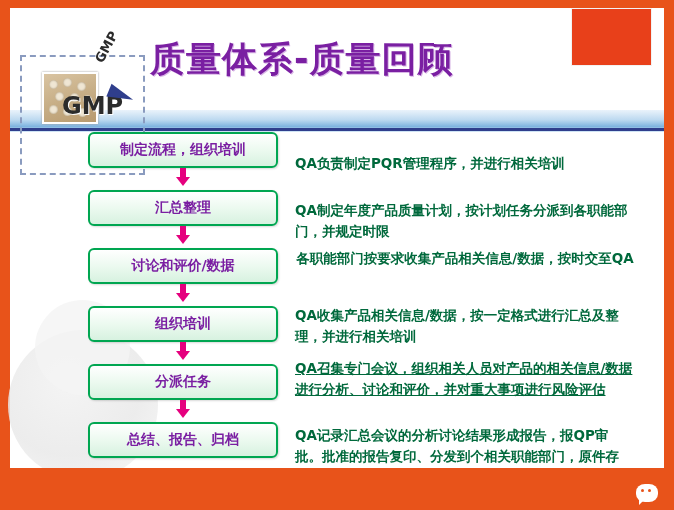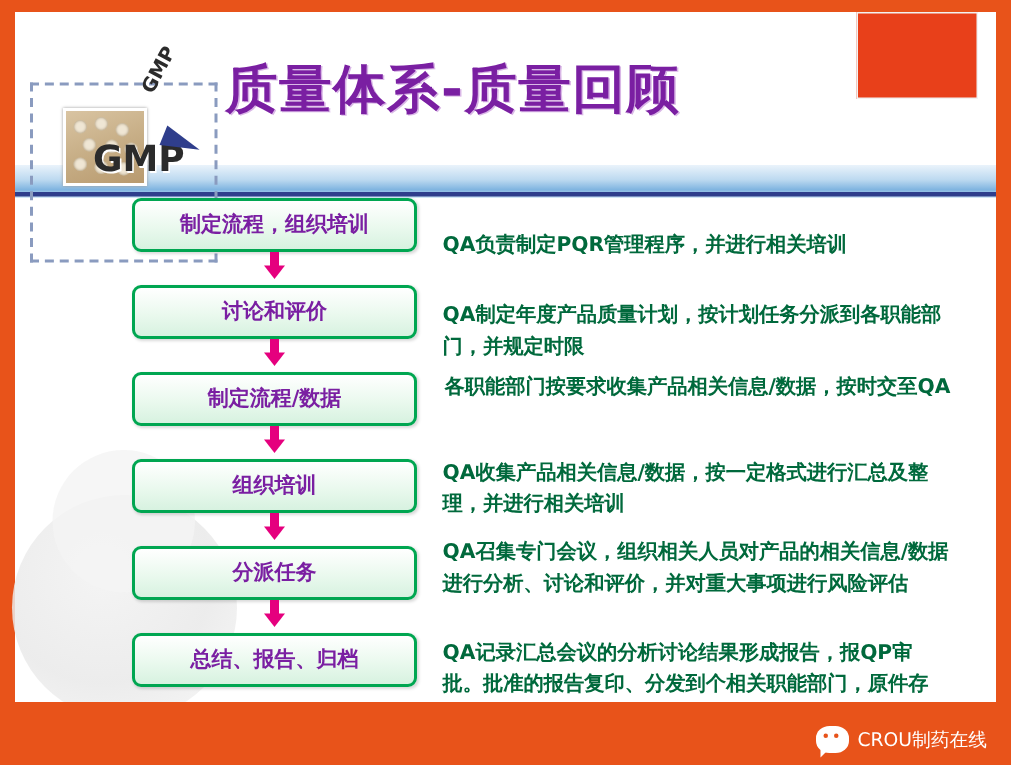--- a/index.html
+++ b/index.html
@@ -241,21 +241,21 @@
     font-weight: bold;
     font-size: 13.5px;
     line-height: 21px;
     color: #00693c;
     width: 340px;
   }
   .d0 { top: 23px; }
   .d1 { top: 70px; }
   .d2 { top: 118px; text-align: center; }
   .d3 { top: 175px; }
-  .d4 { top: 228px; }
+  .d4 { top: 228px; text-decoration: underline; }
   .d5 { top: 295px; }
   
   .footer-logo {
     position: absolute;
     right: 16px;
     bottom: 8px;
     display: flex;
     align-items: center;
     gap: 6px;
   }
@@ -331,29 +331,29 @@
 
     <div class="flow-box">
       <span>制定流程，组织培训</span>
       <div class="connector">
         <div class="stem"></div>
           <div class="head"></div>
       </div>
     </div>
 
     <div class="flow-box">
-      <span>讨论和评价</span>
-      <div class="connector">
-        <div class="stem"></div>
-          <div class="head"></div>
-      </div>
-    </div>
-
-    <div class="flow-box">
-      <span>制定流程/数据</span>
+      <span>汇总整理</span>
+      <div class="connector">
+        <div class="stem"></div>
+          <div class="head"></div>
+      </div>
+    </div>
+
+    <div class="flow-box">
+      <span>讨论和评价/数据</span>
       <div class="connector">
         <div class="stem"></div>
           <div class="head"></div>
       </div>
     </div>
 
     <div class="flow-box">
       <span>组织培训</span>
       <div class="connector">
         <div class="stem"></div>
@@ -383,16 +383,15 @@
     <div class="desc d4">QA召集专门会议，组织相关人员对产品的相关信息/数据进行分析、讨论和评价，并对重大事项进行风险评估</div>
     <div class="desc d5">QA记录汇总会议的分析讨论结果形成报告，报QP审批。批准的报告复印、分发到个相关职能部门，原件存档。</div>
   </div>
 
   <div class="frame-bottom"></div>
   <div class="footer-logo">
     <div class="wechat-icon">
       <div class="eye l"></div>
       <div class="eye r"></div>
     </div>
-    <div class="footer-text">CROU制药在线</div>
   </div>
 
 </div>
 
 </body></html>

